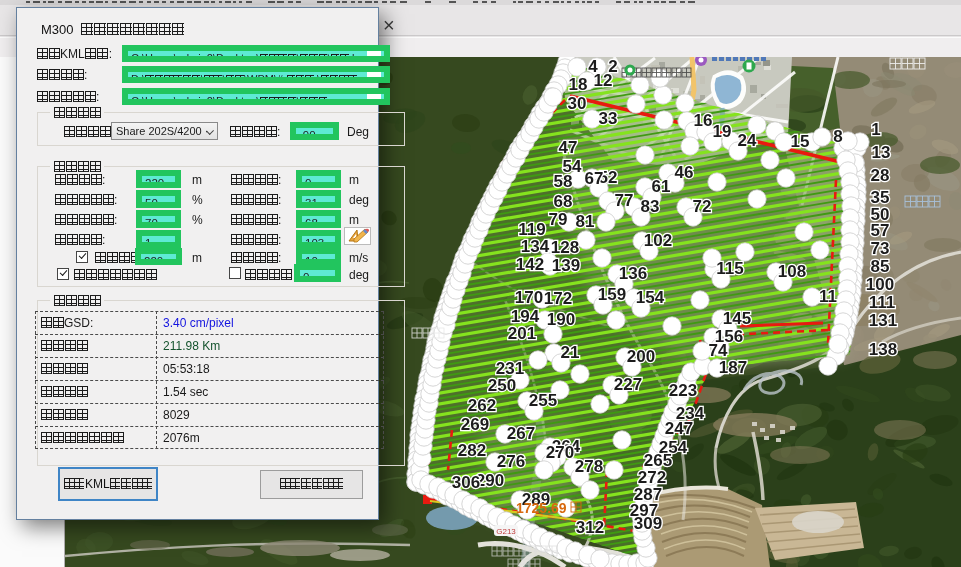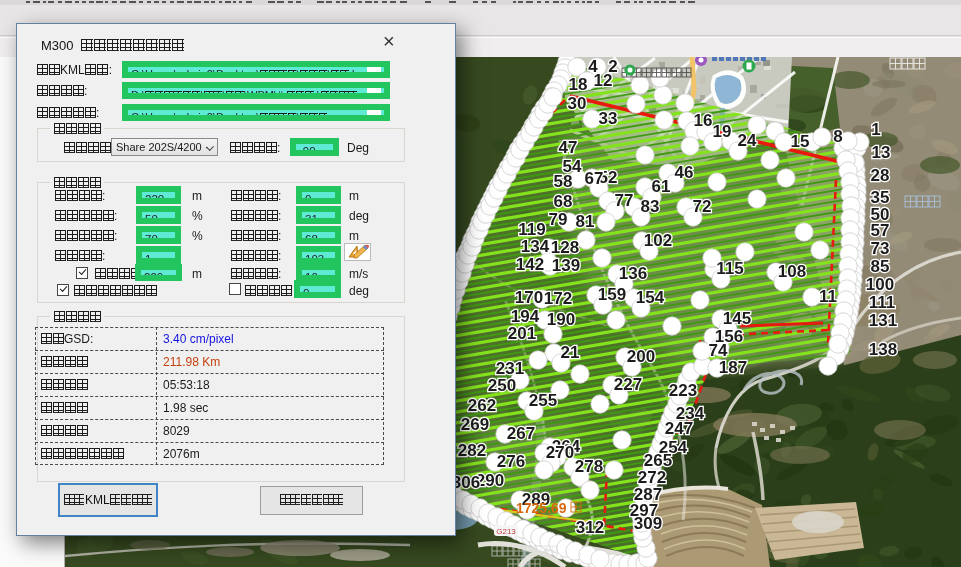--- a/index.html
+++ b/index.html
@@ -11,21 +11,21 @@
 .mark { position:absolute; top:1px; height:2px; background:#555; }
 i.c, i.ct, i.cs { display:inline-block; width:11px; height:11px; margin:0 0.5px -1px 0.5px;
   background:
    linear-gradient(#1c1c1c 1.4px,transparent 1.4px) 0 0/4px 4px,
    linear-gradient(90deg,#1c1c1c 1.4px,transparent 1.4px) 0 0/5px 5px,
    linear-gradient(#262626,#262626) 0 0/100% 1px no-repeat,
    linear-gradient(#262626,#262626) 0 100%/100% 1px no-repeat;
 }
 i.ct { width:12px; height:12px; }
 i.cs { width:9px; height:10px; margin:0 0.4px -1px; }
-#dlg { position:absolute; left:16px; top:23px; width:440px; height:513px; background:#f1f0f0;
+#dlg { position:absolute; left:16px; top:7px; width:363px; height:513px; background:#f1f0f0;
   border:1.5px solid #64809f; box-shadow:6px 7px 20px rgba(0,0,0,0.5); }
 #xbtn { position:absolute; left:366px; top:6px; font-size:20px; color:#333; }
 .lbl { position:absolute; font-size:12px; color:#1a1a1a; white-space:nowrap; }
 .tb { position:absolute; background:#5eead4; border:6px solid #22c55e; font-size:11.5px; color:#1f1f1f;
   padding:1px 2px 0 3px; white-space:nowrap; overflow:hidden; }
 .dots { position:absolute; right:3px; top:0px; color:#333; letter-spacing:1px; background:#fff; padding-left:2px; }
 .path { font-size:11px !important; }
 .path i.cs { width:8.5px; height:9.5px; }
 .grp { position:absolute; border:1px solid #d9d6d0; }
 .gt { position:absolute; left:12px; top:-7px; background:#f1f0f0; padding:0 3px; font-size:12px; color:#111; white-space:nowrap; }
@@ -1234,24 +1234,24 @@
 <div class="dash" style="left:18px;top:303px;width:349px;height:138px"></div>
 <div class="dash" style="left:139px;top:303px;width:0px;height:138px;border-width:0 0 0 1px"></div>
 <div class="dash" style="left:18px;top:326px;width:349px;height:0;border-width:1px 0 0 0"></div>
 <div class="dash" style="left:18px;top:349px;width:349px;height:0;border-width:1px 0 0 0"></div>
 <div class="dash" style="left:18px;top:372px;width:349px;height:0;border-width:1px 0 0 0"></div>
 <div class="dash" style="left:18px;top:395px;width:349px;height:0;border-width:1px 0 0 0"></div>
 <div class="dash" style="left:18px;top:418px;width:349px;height:0;border-width:1px 0 0 0"></div>
 <div class="lbl" style="left:23px;top:308px"><i class="c"></i><i class="c"></i>GSD:</div>
 <div class="lbl" style="left:146px;top:308px;color:#1414e0">3.40 cm/pixel</div>
 <div class="lbl" style="left:23px;top:331px"><i class="c"></i><i class="c"></i><i class="c"></i><i class="c"></i></div>
-<div class="lbl" style="left:146px;top:331px;color:#c2410c">211.98 Km</div>
+<div class="lbl" style="left:146px;top:331px;color:#14532d">211.98 Km</div>
 <div class="lbl" style="left:23px;top:354px"><i class="c"></i><i class="c"></i><i class="c"></i><i class="c"></i></div>
 <div class="lbl" style="left:146px;top:354px;color:#1a1a1a">05:53:18</div>
 <div class="lbl" style="left:23px;top:377px"><i class="c"></i><i class="c"></i><i class="c"></i><i class="c"></i></div>
-<div class="lbl" style="left:146px;top:377px;color:#1a1a1a">1.98 sec</div>
+<div class="lbl" style="left:146px;top:377px;color:#1a1a1a">1.54 sec</div>
 <div class="lbl" style="left:23px;top:400px"><i class="c"></i><i class="c"></i><i class="c"></i><i class="c"></i></div>
 <div class="lbl" style="left:146px;top:400px;color:#1a1a1a">8029</div>
 <div class="lbl" style="left:23px;top:423px"><i class="c"></i><i class="c"></i><i class="c"></i><i class="c"></i><i class="c"></i><i class="c"></i><i class="c"></i></div>
 <div class="lbl" style="left:146px;top:423px;color:#1a1a1a">2076m</div>
 <div class="btn" style="left:41px;top:459px;width:100px;height:34px;border:2px solid #3f85c6;line-height:30px;white-space:nowrap;overflow:hidden"><i class="c"></i><i class="c"></i>KML<i class="c"></i><i class="c"></i><i class="c"></i><i class="c"></i></div>
 <div class="btn" style="left:243px;top:462px;width:103px;height:29px;line-height:27px"><i class="c"></i><i class="c"></i><i class="c"></i><i class="c"></i><i class="c"></i><i class="c"></i></div>
 </div>
 </div>
 </body></html>

